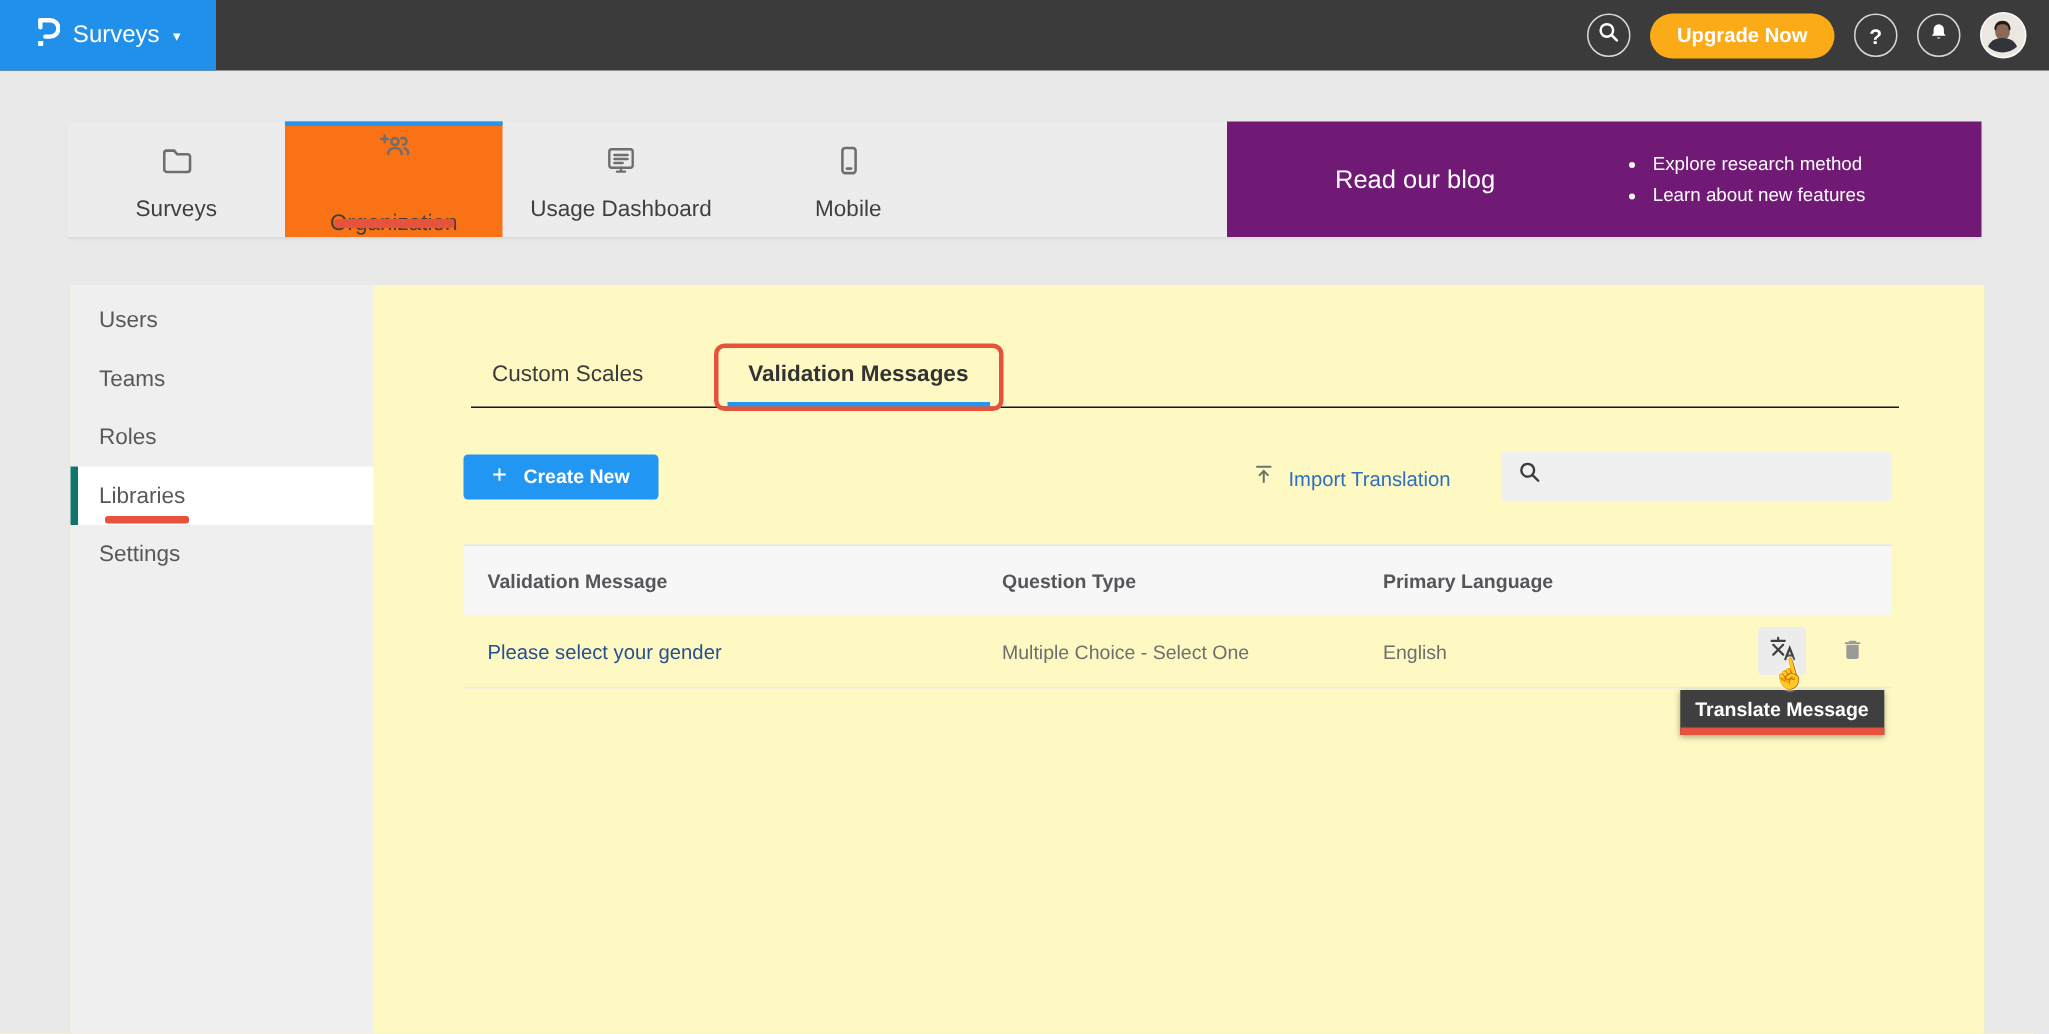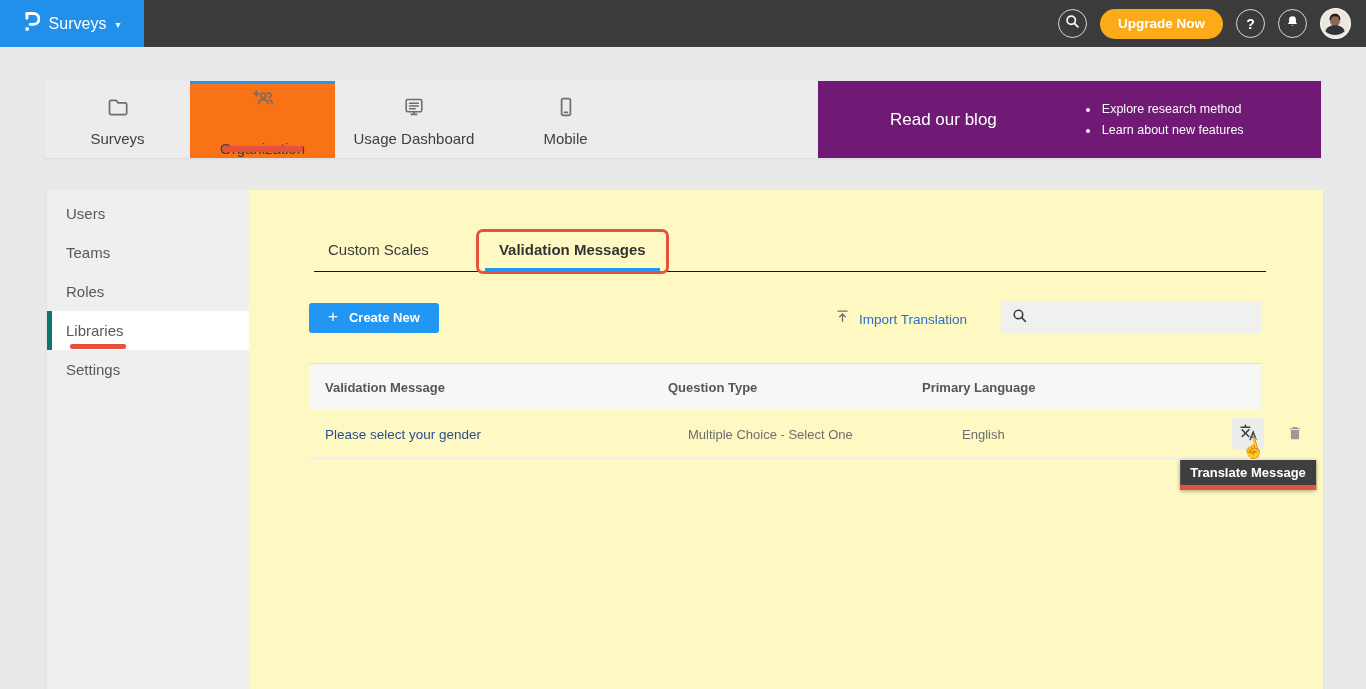--- a/index.html
+++ b/index.html
@@ -52,21 +52,21 @@
   .create-btn { display:flex; align-items:center; gap:11px; height:30px; padding:0 19px; background:#2196f3; color:#fff; border:none; border-radius:3px; font-size:13px; font-weight:bold; cursor:pointer; }
   .create-plus { font-size:17px; font-weight:normal; margin-top:-1px; }
   .toolbar-right { display:flex; align-items:center; gap:34px; }
   .import-link { display:flex; align-items:flex-end; gap:9px; color:#2d6fc1; font-size:13.5px; cursor:pointer; }
   .search-box { width:260px; height:33px; background:#f0f0f0; border-radius:2px; display:flex; align-items:center; padding-left:11px; gap:8px; }
   .search-box input { border:none; background:transparent; outline:none; font-size:13px; flex:1; color:#444; font-family:inherit; }
 
   .table { width:952px; margin-top:24px; }
   .t-header { display:grid; grid-template-columns:343px 254px 250px 1fr; align-items:center; height:47px; background:#f7f7f7; border-top:1px solid #e2e2e2; padding-left:16px;margin-top:29px; }
   .t-header span { font-size:13px; font-weight:bold; color:#55565a; }
-  .t-row { display:grid; grid-template-columns:343px 254px 250px 1fr; align-items:center; height:49px; border-bottom:1px solid #ebebeb; padding-left:16px;gap:20px; }
+  .t-row { display:grid; grid-template-columns:343px 254px 250px 1fr; align-items:center; height:49px; border-bottom:1px solid #ebebeb; padding-left:16px; }
   .cell-link { font-size:13.5px; color:#27508f; cursor:pointer; }
   .cell-text { font-size:13px; color:#6e6e6e; }
   .row-actions { display:flex; align-items:center; justify-content:flex-end; gap:19px; padding-right:14px; position:relative; height:100%; }
   .icon-btn { width:32px; height:32px; border:none; background:#ececec; border-radius:3px; display:flex; align-items:center; justify-content:center; cursor:pointer; position:relative; align-self:center; }
   .trash-btn { background:transparent; width:24px; }
   .cursor-hand { position:absolute; left:9px; top:20px; font-size:19px; transform:rotate(-15deg); color:#222; text-shadow:0 0 2px #fff, 0 0 2px #fff; z-index:6; pointer-events:none; }
   .tooltip { position:absolute; top:42px; left:50%; transform:translateX(-50%); background:#3f3f3f; color:#fff; font-size:13px; font-weight:bold; white-space:nowrap; padding:5px 10px 5px; border-bottom:5px solid #e7523c; box-shadow:0 1px 4px rgba(0,0,0,.35); z-index:5; }
 </style>
 </head>
 <body>

